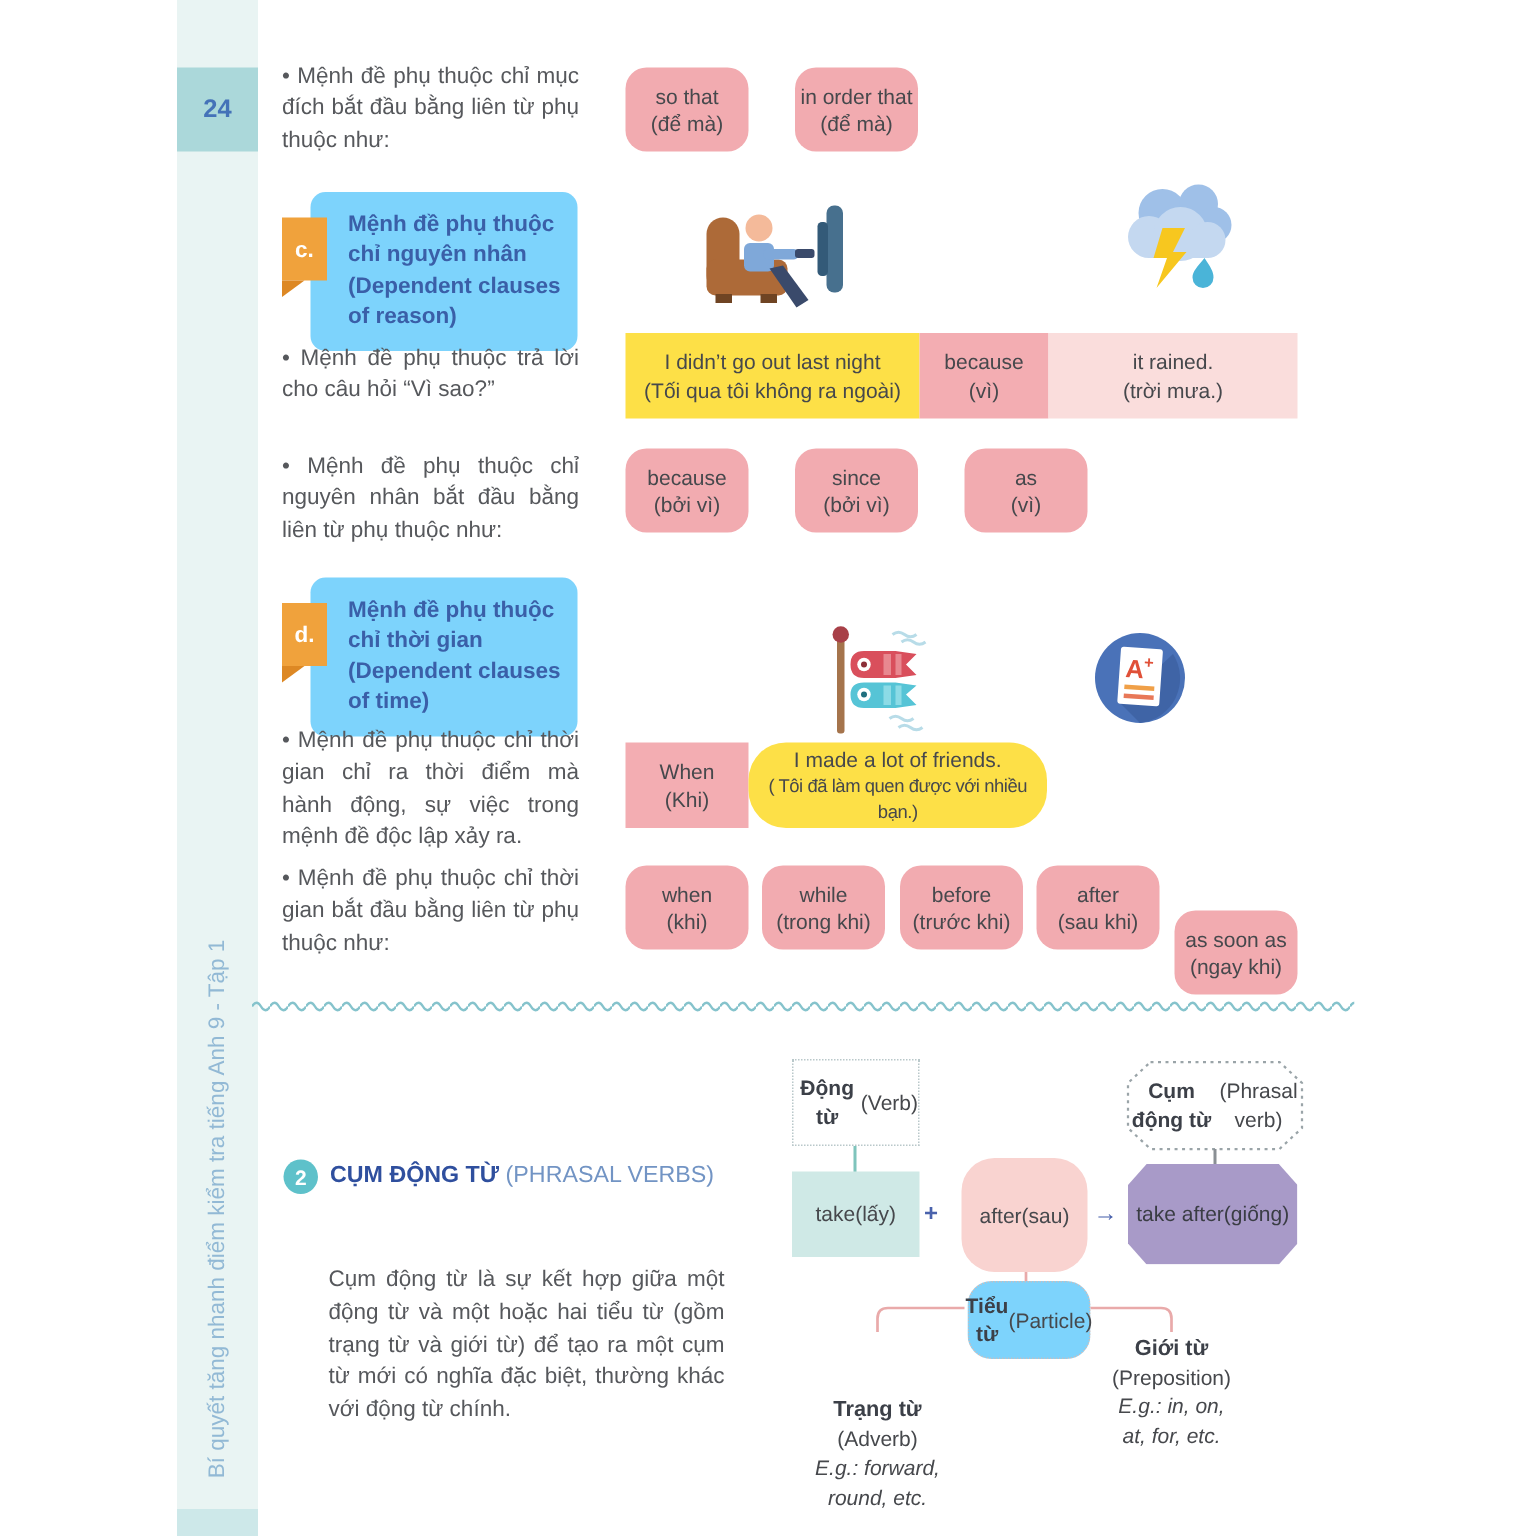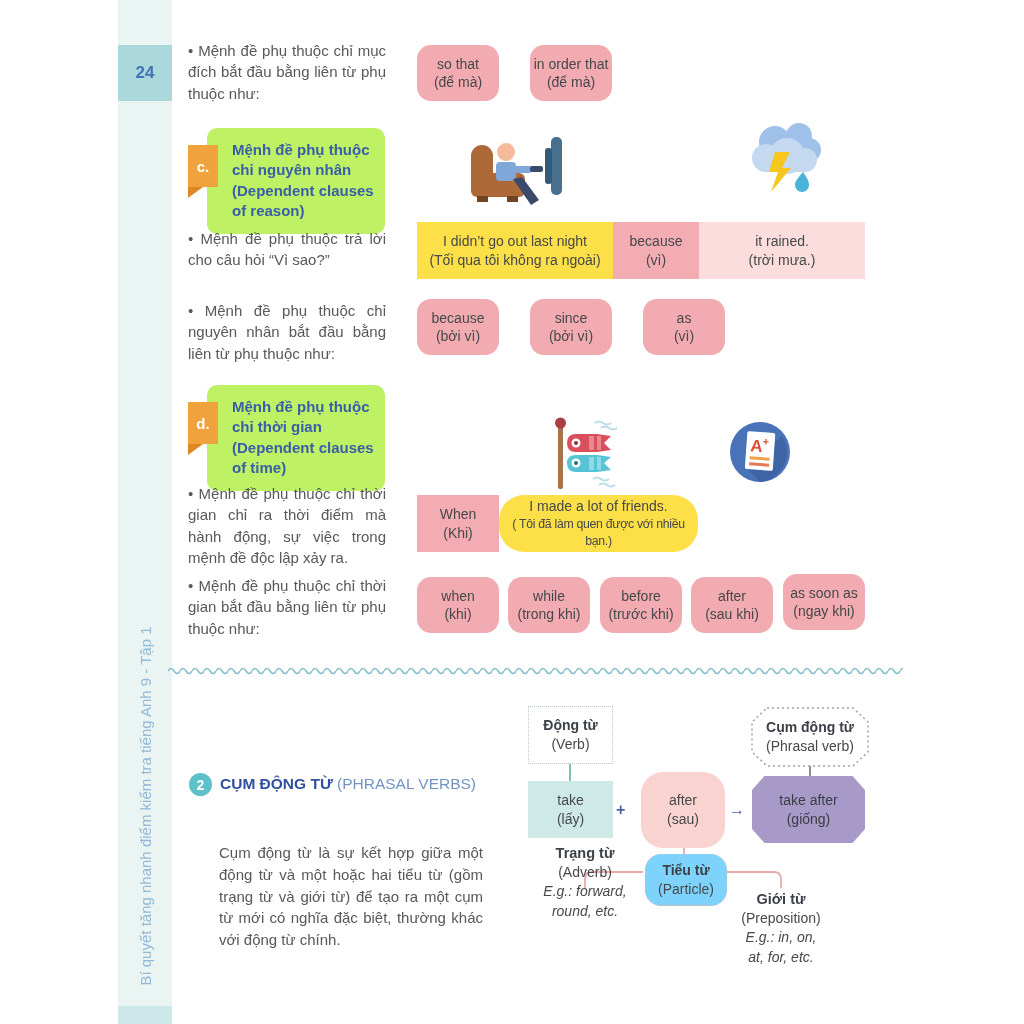--- a/index.html
+++ b/index.html
@@ -5,42 +5,42 @@
   html,body{margin:0;padding:0;background:#ffffff;}
   .page{position:relative;width:1024px;height:1024px;background:#ffffff;overflow:hidden;
         font-family:"Liberation Sans",sans-serif;color:#54565a;}
   .strip{position:absolute;left:118px;top:0;width:54px;height:1024px;background:#e9f4f3;}
   .strip-bottom{position:absolute;left:118px;top:1006px;width:54px;height:18px;background:#cde8e9;}
   .pagenum{position:absolute;left:118px;top:45px;width:54px;height:56px;background:#abd8da;
            color:#4472b8;font-weight:bold;font-size:17px;display:flex;align-items:center;justify-content:center;}
   .vtext{position:absolute;left:145px;top:806px;width:410px;transform:translate(-50%,-50%) rotate(-90deg);
          text-align:center;color:#92b9d5;font-size:15px;white-space:nowrap;}
   .bullet{position:absolute;left:188px;width:198px;font-size:15px;line-height:1.42;text-align:justify;color:#56585c;}
-  .callout{position:absolute;left:207px;width:178px;background:#bef264;border-radius:10px;
+  .callout{position:absolute;left:207px;width:178px;background:#7dd3fc;border-radius:10px;
            padding:12px 10px 12px 25px;box-sizing:border-box;color:#3a5fa8;font-weight:bold;
            font-size:15px;line-height:1.36;}
   .tab{position:absolute;left:188px;width:30px;height:42px;background:#f0a23c;color:#fff;
        font-weight:bold;font-size:15px;display:flex;align-items:center;justify-content:center;z-index:2;}
   .tab .fold{position:absolute;left:0;top:42px;width:0;height:0;border-top:11px solid #dd8824;border-right:15px solid transparent;}
   .pill{position:absolute;width:82px;height:56px;background:#f2abb0;border-radius:14px;
         display:flex;flex-direction:column;align-items:center;justify-content:center;
         color:#46484c;font-size:14px;line-height:1.32;text-align:center;}
   .exrow{position:absolute;left:417px;display:flex;height:57px;}
   .excell{display:flex;flex-direction:column;justify-content:center;text-align:center;
           font-size:14px;color:#46484c;line-height:1.35;padding:0 4px;box-sizing:border-box;}
   .c-teal{background:#fde047}.c-pinkdark{background:#f3adb2}.c-pinklight{background:#fadddc}
   .condensed{font-size:12.3px;letter-spacing:-0.3px;}
   .num-circle{position:absolute;left:189px;top:773px;width:23px;height:23px;border-radius:50%;
               background:#5ec1ca;color:#fff;font-weight:bold;font-size:14px;
               display:flex;align-items:center;justify-content:center;}
   .s2title{position:absolute;left:220px;top:775px;font-size:15.5px;white-space:nowrap;}
   .s2title .main{font-weight:bold;color:#2f4f9e;}
   .s2title .sub{color:#7294c4;}
   .s2body{position:absolute;left:219px;top:842px;width:264px;font-size:15px;line-height:1.45;text-align:justify;color:#56585c;}
-  .dnode{position:absolute;display:flex;flex-direction:column;align-items:center;justify-content:center;
+  .dnode{position:absolute;display:flex;flex-direction:row;align-items:center;justify-content:center;
          text-align:center;font-size:14px;line-height:1.35;color:#46484c;box-sizing:border-box;}
   .dnode .b{font-weight:bold;color:#3c4048;}
   .dverb{left:528px;top:706px;width:85px;height:58px;background:#fff;border:1.5px dotted #b9c8ca;}
   .dphrasal{left:752px;top:708px;width:116px;height:58px;}
   .dtake{left:528px;top:781px;width:85px;height:57px;background:#cfe9e6;}
   .dafter{left:641px;top:772px;width:84px;height:76px;background:#f9d3d0;border-radius:22px;}
   .dtakeafter{left:752px;top:776px;width:113px;height:67px;background:#a89ac8;color:#3a3d44;
               clip-path:polygon(11% 0,89% 0,100% 21%,100% 79%,89% 100%,11% 100%,0 79%,0 21%);}
   .dparticle{left:645px;top:854px;width:82px;height:52px;background:#7dd3fc;border:1.5px dotted #c9bebe;border-radius:16px;}
   .dop{position:absolute;color:#4a62ac;font-weight:bold;font-size:16px;}
@@ -190,21 +190,21 @@
     <div>(trong khi)</div>
   </div>
   <div class="pill" style="left:600px;top:577px;">
     <div>before</div>
     <div>(trước khi)</div>
   </div>
   <div class="pill" style="left:691px;top:577px;">
     <div>after</div>
     <div>(sau khi)</div>
   </div>
-  <div class="pill" style="left:783px;top:574px;">
+  <div class="pill" style="left:783px;top:607px;">
     <div>as soon as</div>
     <div>(ngay khi)</div>
   </div>
 
   <svg class="abs" style="left:168px;top:664px;" width="735" height="14">
     <defs>
       <pattern id="wave" width="12" height="14" patternUnits="userSpaceOnUse">
         <path d="M0 7 Q3 2 6 7 T12 7" fill="none" stroke="#85c3cc" stroke-width="1.6"></path>
       </pattern>
     </defs>
@@ -245,21 +245,21 @@
   </div>
   <div class="dop" style="left:729px;top:801px;">→</div>
   <div class="dnode dtakeafter">
     <div>take after</div>
     <div>(giống)</div>
   </div>
   <div class="dnode dparticle">
     <div class="b">Tiểu từ</div>
     <div>(Particle)</div>
   </div>
-  <div class="dlabel" style="left:528px;top:843px;">
+  <div class="dlabel" style="left:528px;top:930px;">
     <div class="b">Trạng từ</div>
     <div>(Adverb)</div>
     <div class="i">E.g.: forward,</div>
     <div class="i">round, etc.</div>
   </div>
   <div class="dlabel" style="left:724px;top:889px;">
     <div class="b">Giới từ</div>
     <div>(Preposition)</div>
     <div class="i">E.g.: in, on,</div>
     <div class="i">at, for, etc.</div>

